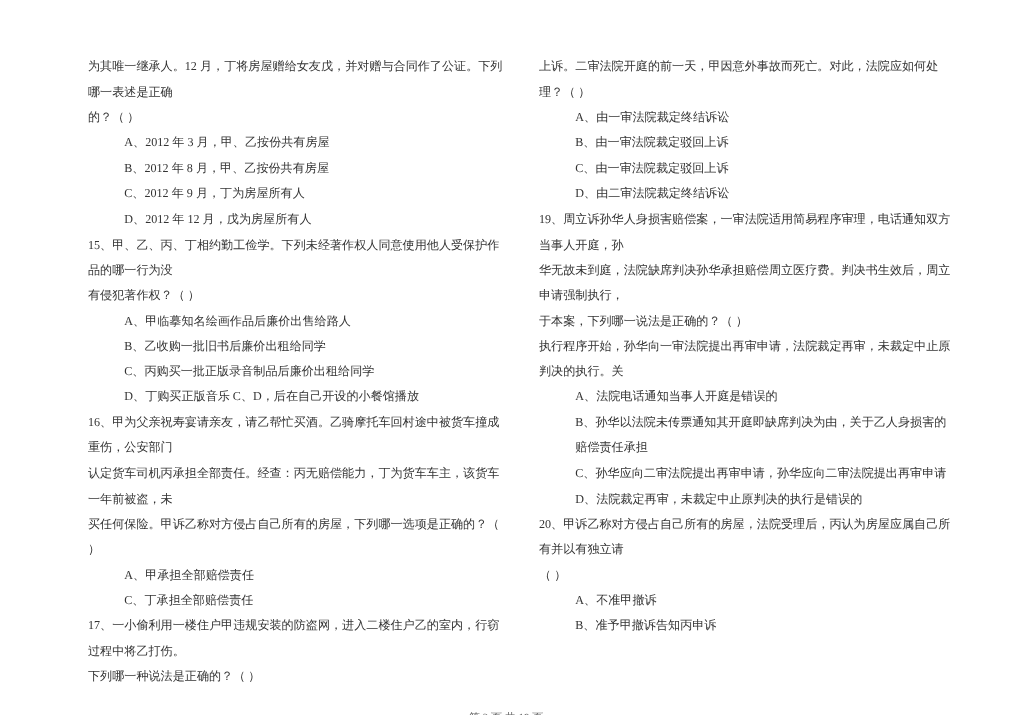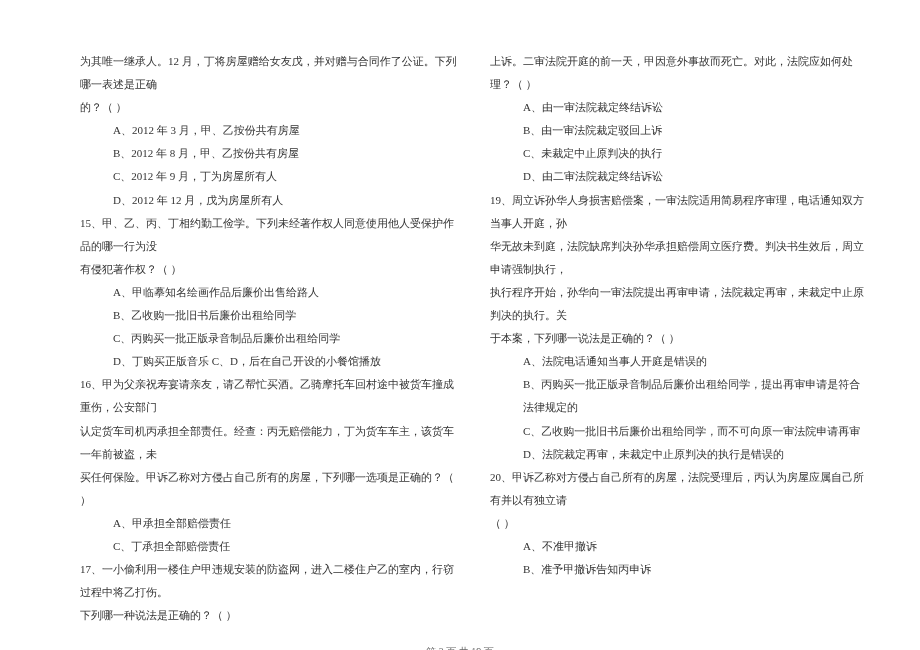--- a/index.html
+++ b/index.html
@@ -63,29 +63,29 @@
     <div class="opt">C、丁承担全部赔偿责任</div>
     <div class="q-intro">17、一小偷利用一楼住户甲违规安装的防盗网，进入二楼住户乙的室内，行窃过程中将乙打伤。</div>
     <div class="q-cont">下列哪一种说法是正确的？（     ）</div>
 
   </div>
 
   <div class="col">
     <div class="q-intro">上诉。二审法院开庭的前一天，甲因意外事故而死亡。对此，法院应如何处理？（     ）</div>
     <div class="opt">A、由一审法院裁定终结诉讼</div>
     <div class="opt">B、由一审法院裁定驳回上诉</div>
-    <div class="opt">C、未裁定中止原判决的执行</div>
+    <div class="opt">C、由一审法院裁定驳回上诉</div>
     <div class="opt">D、由二审法院裁定终结诉讼</div>
     <div class="q-intro">19、周立诉孙华人身损害赔偿案，一审法院适用简易程序审理，电话通知双方当事人开庭，孙</div>
     <div class="q-cont">华无故未到庭，法院缺席判决孙华承担赔偿周立医疗费。判决书生效后，周立申请强制执行，</div>
+    <div class="q-cont">于本案，下列哪一说法是正确的？（     ）</div>
     <div class="q-cont">执行程序开始，孙华向一审法院提出再审申请，法院裁定再审，未裁定中止原判决的执行。关</div>
-    <div class="q-cont">于本案，下列哪一说法是正确的？（     ）</div>
     <div class="opt">A、法院电话通知当事人开庭是错误的</div>
-    <div class="opt">B、丙购买一批正版录音制品后廉价出租给同学，提出再审申请是符合法律规定的</div>
-    <div class="opt">C、乙收购一批旧书后廉价出租给同学，而不可向原一审法院申请再审</div>
+    <div class="opt">B、孙华以法院未传票通知其开庭即缺席判决为由，关于乙人身损害的赔偿责任承担</div>
+    <div class="opt">C、孙华应向二审法院提出再审申请，孙华应向二审法院提出再审申请</div>
     <div class="opt">D、法院裁定再审，未裁定中止原判决的执行是错误的</div>
     <div class="q-intro">20、甲诉乙称对方侵占自己所有的房屋，法院受理后，丙认为房屋应属自己所有并以有独立请</div>
     <div class="q-cont">（     ）</div>
     <div class="opt">A、不准甲撤诉</div>
     <div class="opt">B、准予甲撤诉告知丙申诉</div>
 
   </div>
 </div>
 <div class="footer">第 3 页 共 19 页</div>
 

